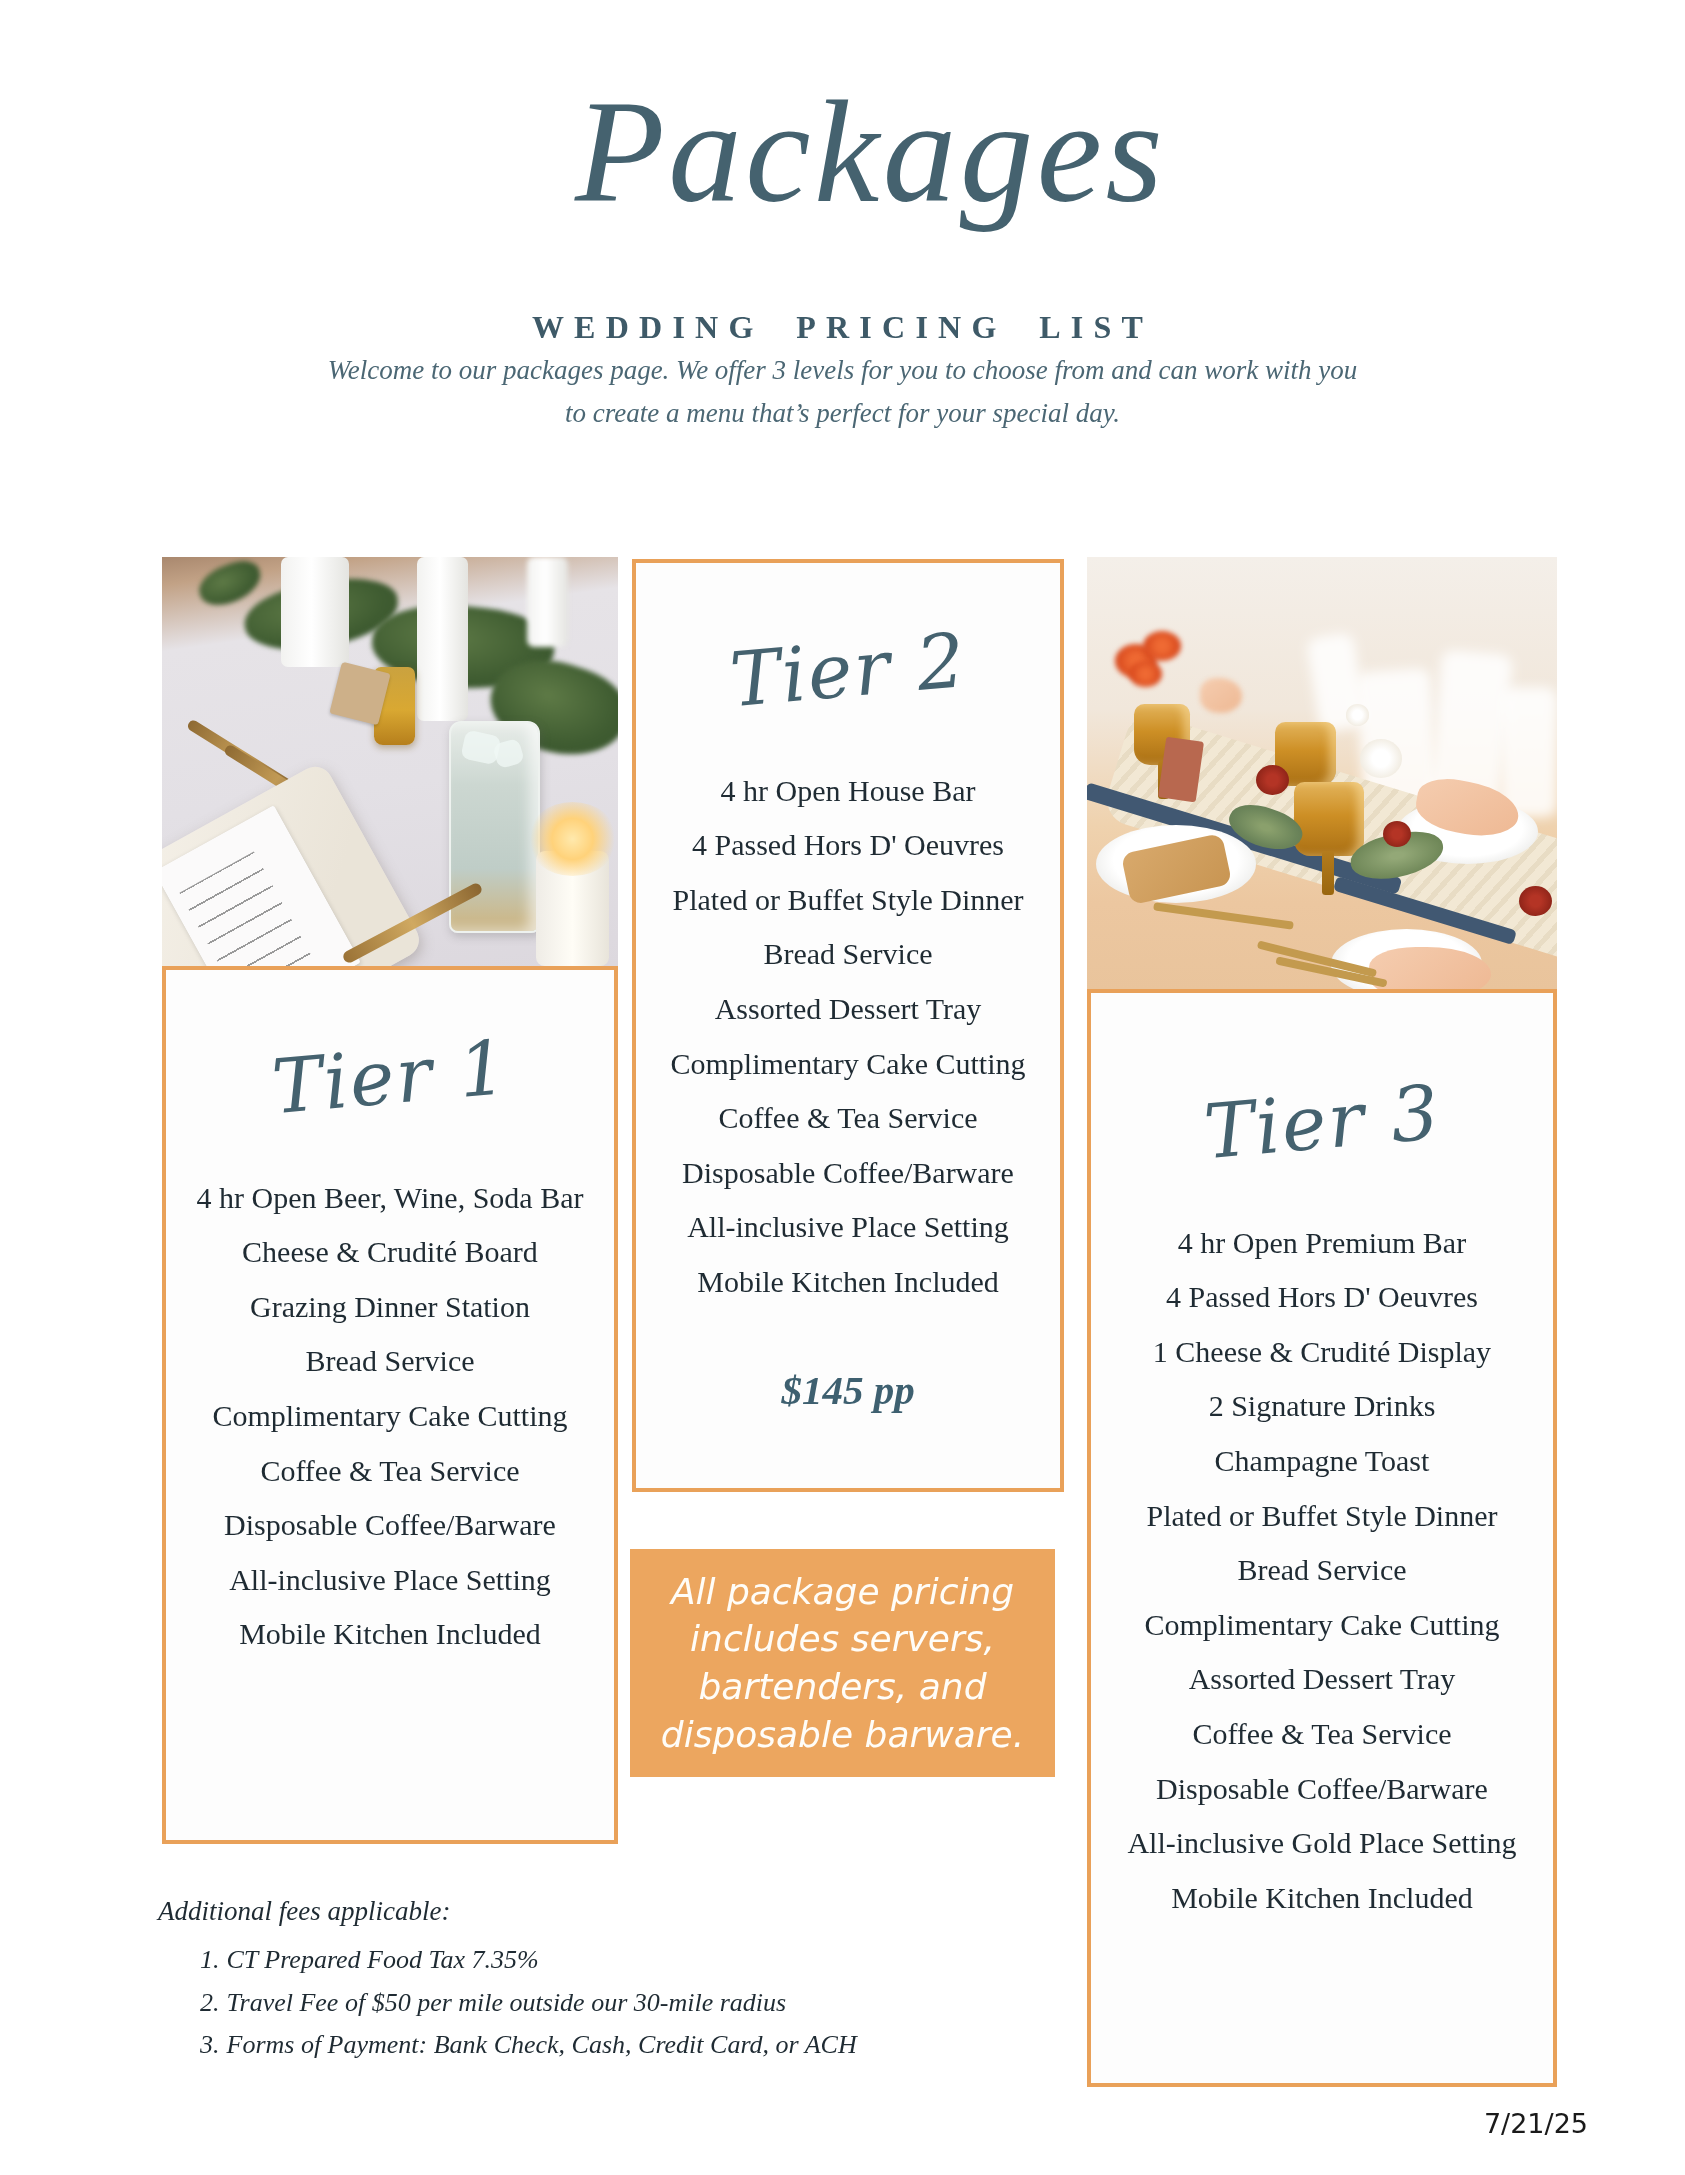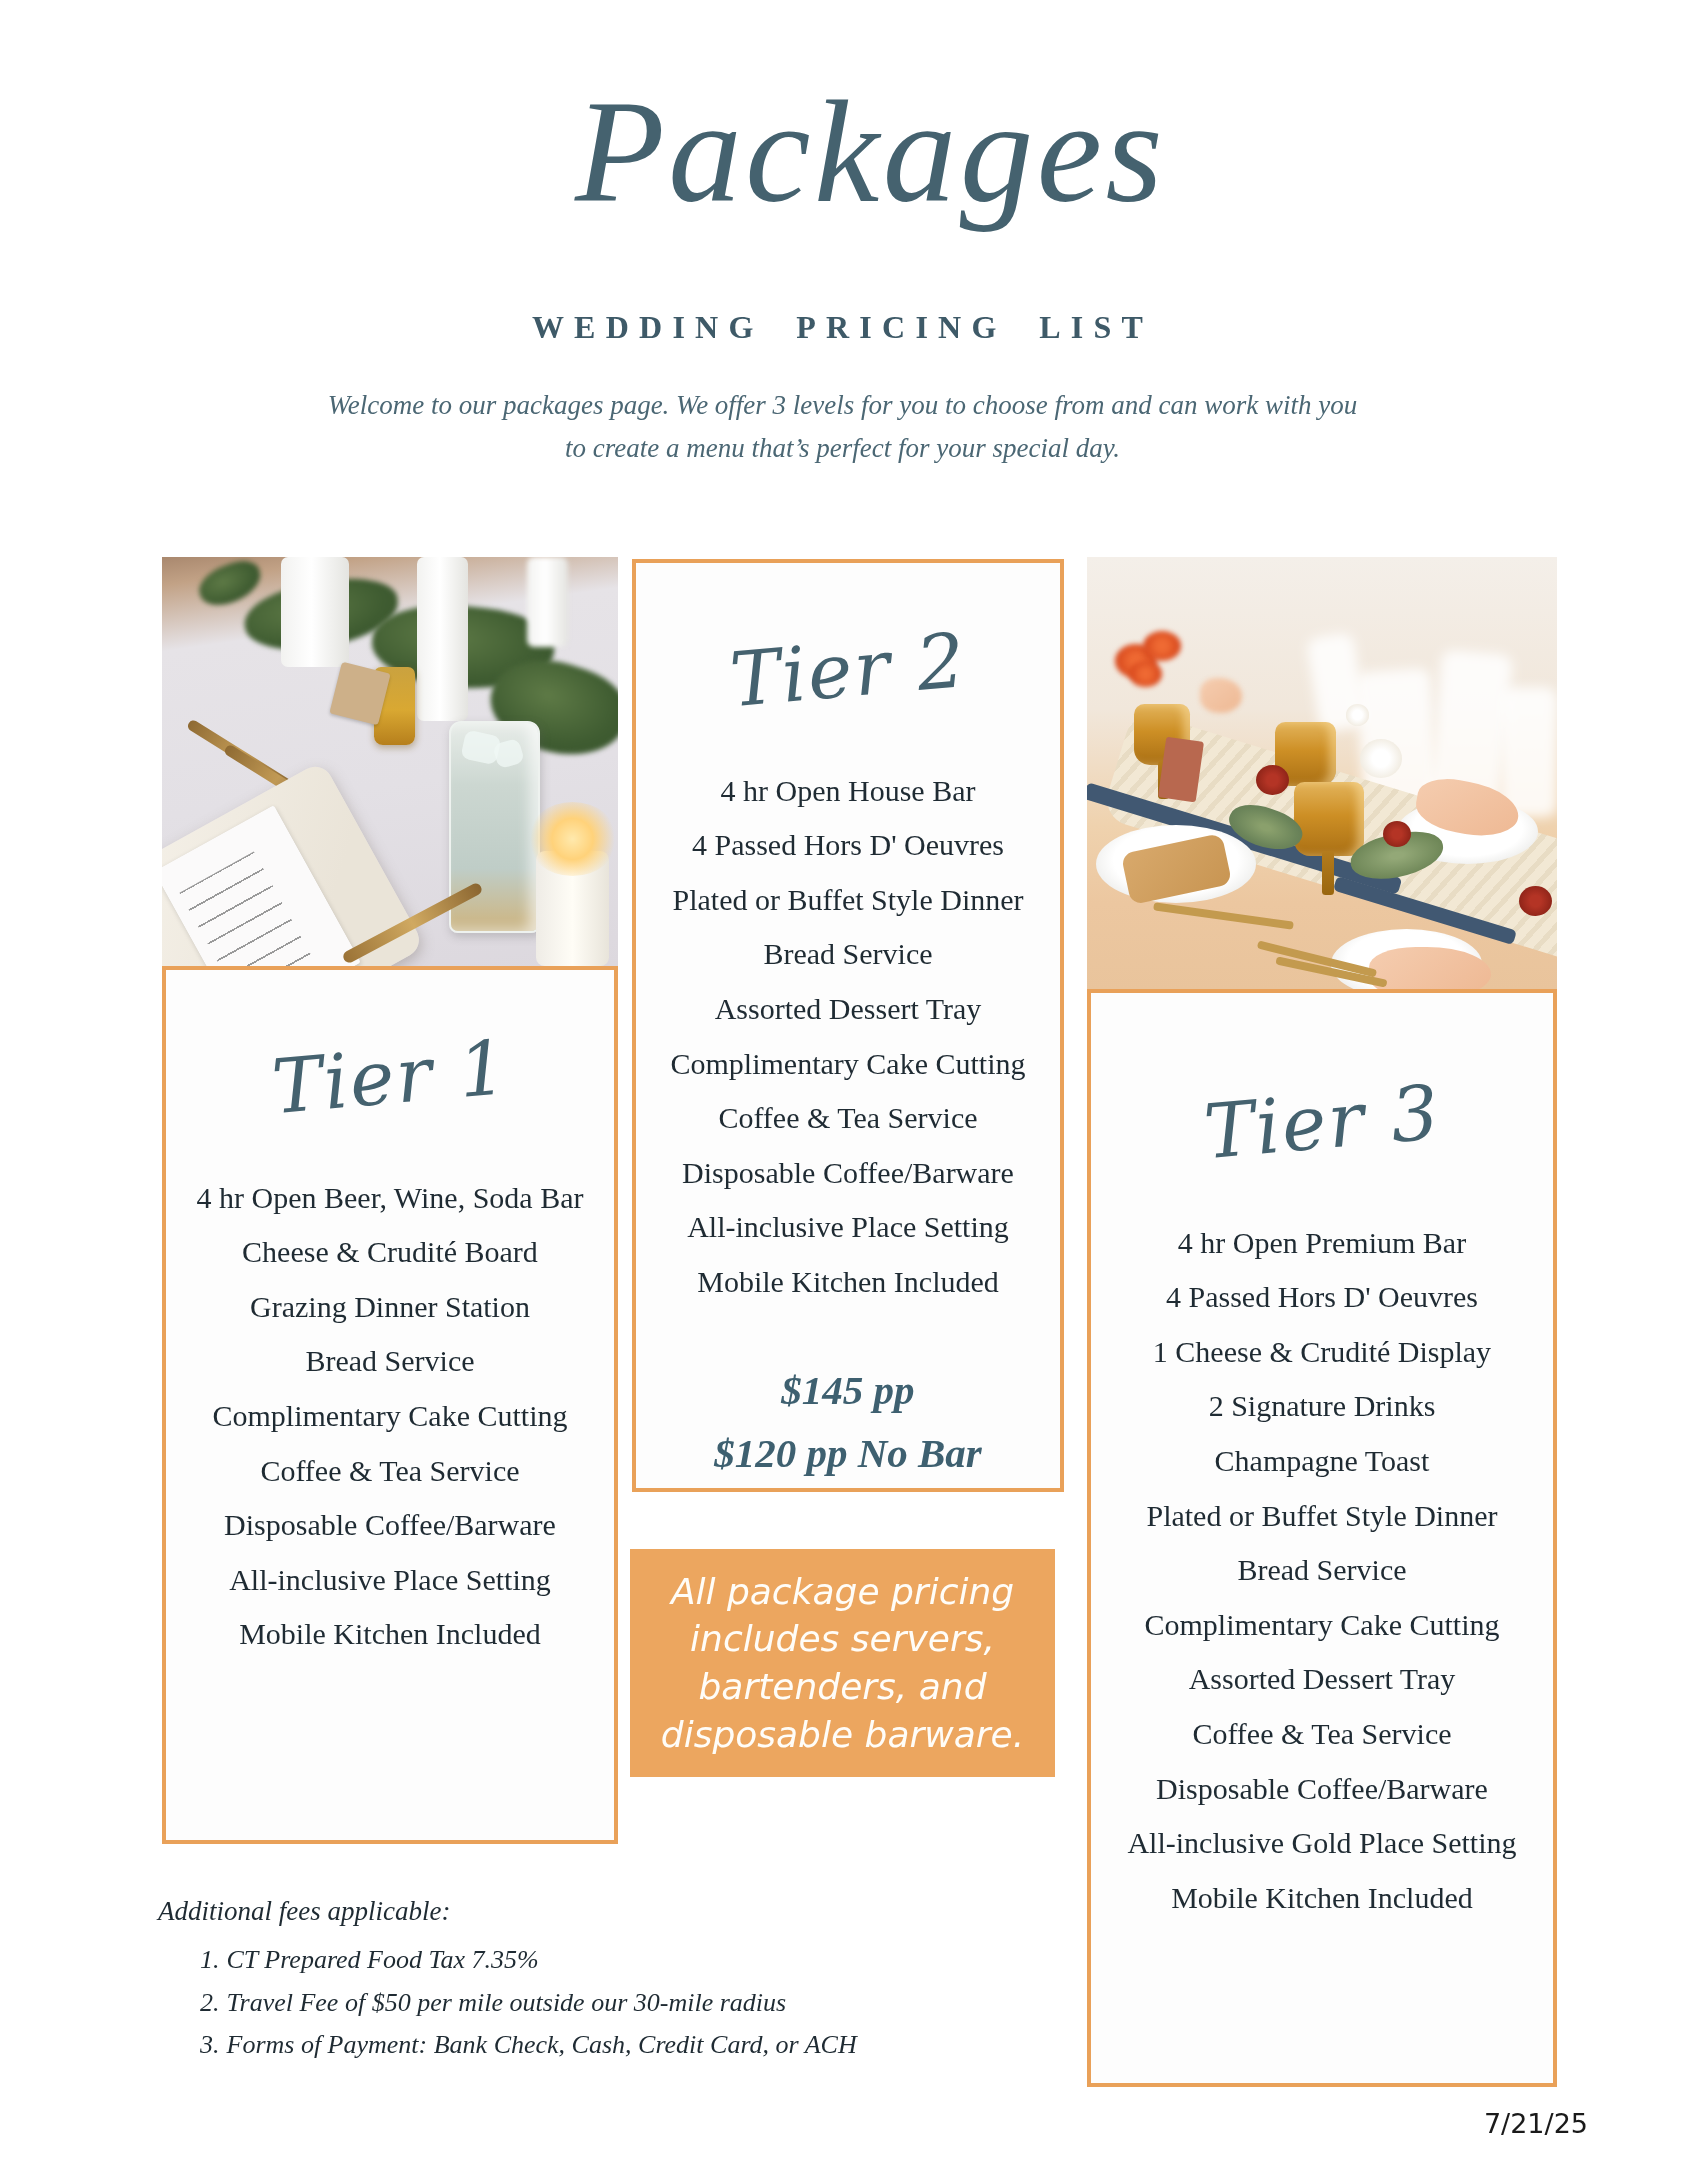--- a/index.html
+++ b/index.html
@@ -19,21 +19,21 @@
     letter-spacing:3.5px;
     margin-left:28px;
   }
   .subtitle {
     position:absolute; top:309px; left:0; width:100%;
     text-align:center;
     font-size:32px; font-weight:600; color:#3E5A68;
     letter-spacing:0.32em; word-spacing:0.45em;
   }
   .welcome {
-    position:absolute; top:384px; left:0; width:100%;
+    position:absolute; top:349px; left:0; width:100%;
     text-align:center; font-style:italic;
     font-size:27px; line-height:1.6; color:#4B6774;
   }
 
   
   .card {
     position:absolute; background:#fdfdfd;
     border:4.4px solid #E9A159;
     display:flex; flex-direction:column; align-items:center;
   }
@@ -242,21 +242,20 @@
       <li>Bread Service</li>
       <li>Assorted Dessert Tray</li>
       <li>Complimentary Cake Cutting</li>
       <li>Coffee &amp; Tea Service</li>
       <li>Disposable Coffee/Barware</li>
       <li>All-inclusive Place Setting</li>
       <li>Mobile Kitchen Included</li>
     </ul>
     <div class="prices">
       <div>$145 pp</div>
-      <div>$120 pp No Bar</div>
     </div>
   </div>
 
   <div class="card tier3">
     <div class="script-heading">Tier 3</div>
     <ul class="items">
       <li>4 hr Open Premium Bar</li>
       <li>4 Passed Hors D' Oeuvres</li>
       <li>1 Cheese &amp; Crudité Display</li>
       <li>2 Signature Drinks</li>

